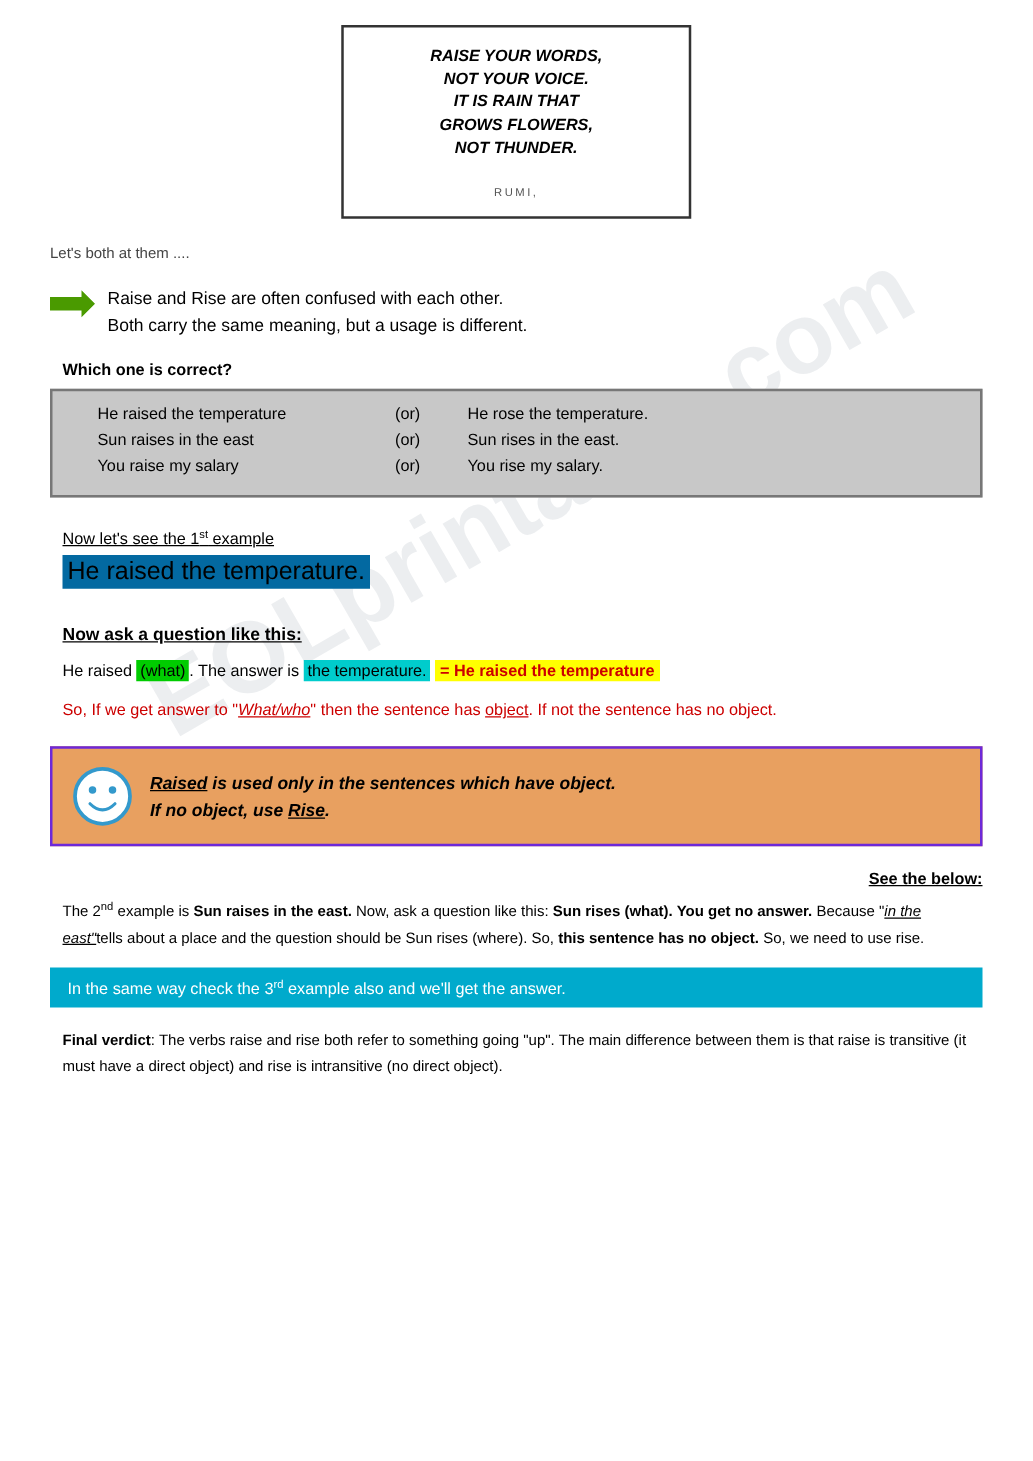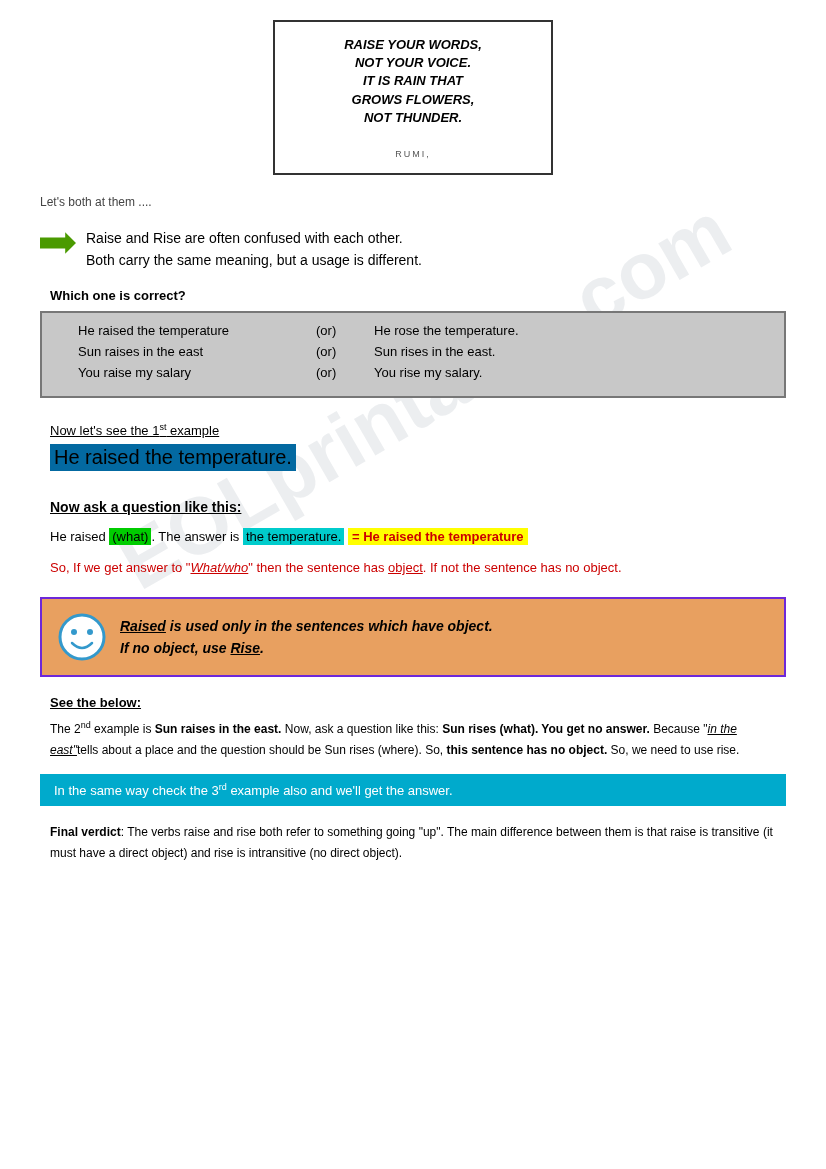--- a/index.html
+++ b/index.html
@@ -186,20 +186,21 @@
       line-height: 1.6;
     }
 
     
     .see-below {
       font-size: 13px;
       text-decoration: underline;
       font-weight: bold;
       margin-bottom: 8px;
       margin-left: 10px;
+      text-align: right;
     }
 
     
     .example2-para {
       font-size: 12px;
       line-height: 1.7;
       margin-bottom: 14px;
       margin-left: 10px;
     }
     .bold { font-weight: bold; }

